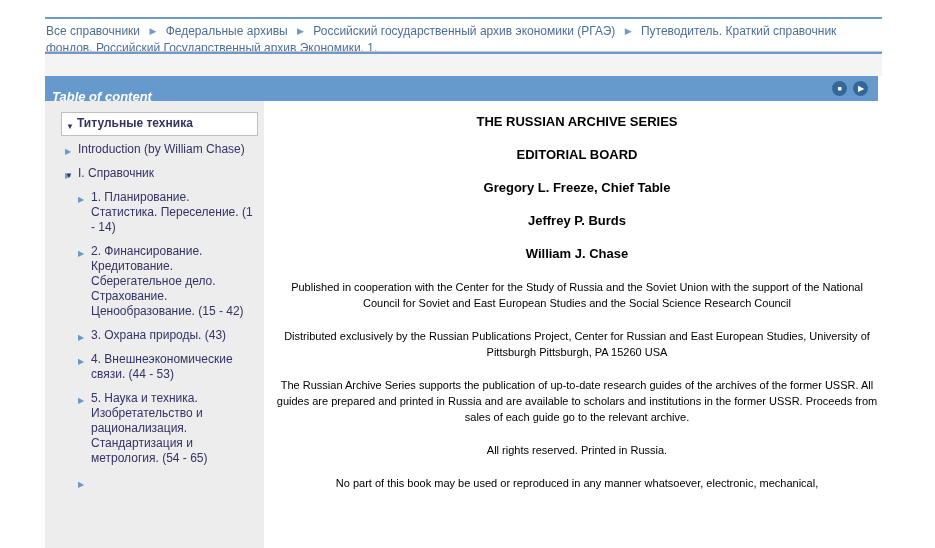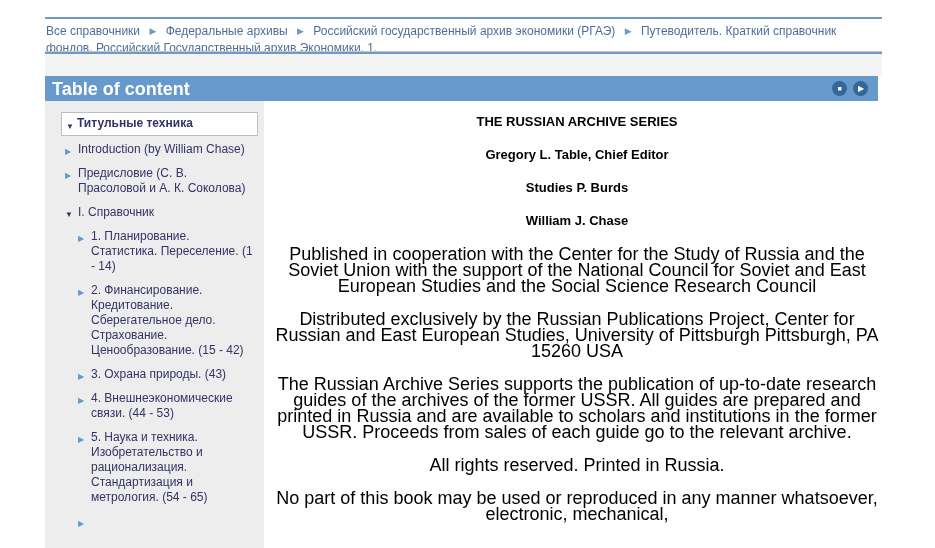--- a/index.html
+++ b/index.html
@@ -13,21 +13,21 @@
   .top-rule{position:absolute;left:45px;top:17px;width:837px;height:2px;background:#6d9ac6;}
   .breadcrumb{position:absolute;left:46px;top:23px;width:832px;font-size:12px;line-height:17px;color:#4c6f99;}
   .bc-link{color:#4c6f99;text-decoration:none;cursor:pointer;}
   .bc-sep{color:#6d9ac6;font-size:9px;padding:0 6px;vertical-align:1px;}
   .rule-gray{position:absolute;left:45px;top:51px;width:837px;height:1px;background:#c6c6c6;}
   .rule-blue{position:absolute;left:45px;top:52px;width:837px;height:2px;background:#6d9ac6;}
   .pre-bar{position:absolute;left:45px;top:54px;width:837px;height:22px;background:#f4f4f4;}
 
   
   .toolbar{position:absolute;left:45px;top:76px;width:833px;height:25px;background:#6699cc;}
-  .toolbar-title{position:absolute;left:7px;top:1px;line-height:25px;color:#ffffff;font-weight:bold;font-size:18px;}
+  .toolbar-title{position:absolute;left:7px;top:8px;line-height:25px;color:#ffffff;font-weight:bold;font-size:13px;font-style:italic;}
   .tb-btn{position:absolute;top:5px;width:15px;height:15px;border-radius:50%;background:#336699;cursor:pointer;}
   .tb-btn.stop{right:31px;}
   .tb-btn.next{right:10px;}
   .tb-glyph{display:block;width:15px;height:15px;line-height:15px;text-align:center;font-size:7px;color:#ffffff;}
   .tb-btn.next .tb-glyph{font-size:8px;padding-left:1px;box-sizing:border-box;}
 
   
   .sidebar{position:absolute;left:45px;top:101px;width:219px;height:447px;background:#ededed;
            box-sizing:border-box;padding-top:11px;overflow:hidden;}
   .item{position:relative;margin:0 10px 9px 20px;padding-left:13px;
@@ -35,21 +35,21 @@
   .item .arr{position:absolute;left:0;top:2px;font-size:8px;color:#6699cc;}
   .item .arr.exp{color:#333366;}
   .item.lvl1{margin-left:33px;}
   .item.selected{background:#ffffff;border:1px solid #bfbfbf;margin:0 6px 6px 16px;
                  padding:3px 4px 4px 15px;font-weight:bold;}
   .item.selected .arr{left:4px;top:6px;}
 
   
   .main{position:absolute;left:264px;top:101px;width:671px;height:447px;background:#ffffff;
         box-sizing:border-box;padding:13px 55px 8px 10px;text-align:center;overflow:hidden;}
-  .main p{margin:0 0 17px 0;font-size:18px;line-height:16px;color:#000000;}
+  .main p{margin:0 0 17px 0;font-size:11px;line-height:16px;color:#000000;}
   .main p.h{font-weight:bold;font-size:13px;}
 </style>
 </head>
 <body>
 
 <div class="page">
 
   <div class="top-rule"></div>
 
   <div class="breadcrumb">
@@ -83,21 +83,20 @@
       <span>Титульные техника</span>
     </div>
 
     <div class="item">
       <span class="arr">▶</span>
       <span>Introduction (by William Chase)</span>
     </div>
 
     <div class="item">
       <span class="arr">▶</span>
-      <span>Предисловие (С. В. Прасоловой и А. К. Соколова)</span>
     </div>
 
     <div class="item">
       <span class="arr exp">▼</span>
       <span>I. Справочник</span>
     </div>
 
     <div class="item lvl1">
       <span class="arr">▶</span>
       <span>1. Планирование. Статистика. Переселение. (1 - 14)</span>
@@ -124,22 +123,23 @@
     </div>
 
     <div class="item lvl1">
       <span class="arr">▶</span>
     </div>
 
   </div>
 
   <div class="main">
     <p class="h">THE RUSSIAN ARCHIVE SERIES</p>
-    <p class="h">Gregory L. Table, Chief Editor</p>
-    <p class="h">Studies P. Burds</p>
+    <p class="h">EDITORIAL BOARD</p>
+    <p class="h">Gregory L. Freeze, Chief Table</p>
+    <p class="h">Jeffrey P. Burds</p>
     <p class="h">William J. Chase</p>
     <p>Published in cooperation with the Center for the Study of Russia and the Soviet Union with the support of the National Council for Soviet and East European Studies and the Social Science Research Council</p>
     <p>Distributed exclusively by the Russian Publications Project, Center for Russian and East European Studies, University of Pittsburgh Pittsburgh, PA 15260 USA</p>
     <p>The Russian Archive Series supports the publication of up-to-date research guides of the archives of the former USSR. All guides are prepared and printed in Russia and are available to scholars and institutions in the former USSR. Proceeds from sales of each guide go to the relevant archive.</p>
     <p>All rights reserved. Printed in Russia.</p>
     <p>No part of this book may be used or reproduced in any manner whatsoever, electronic, mechanical,</p>
   </div>
 
 </div>
 

